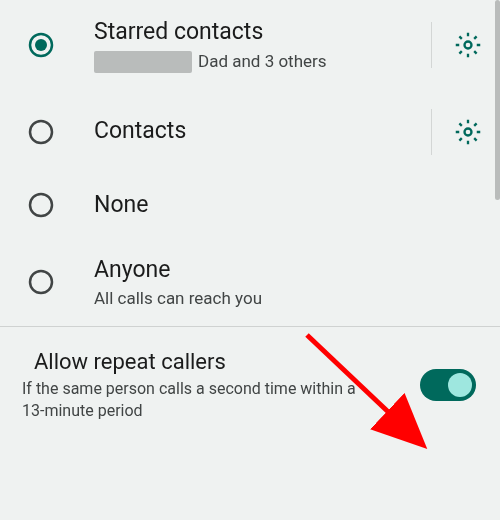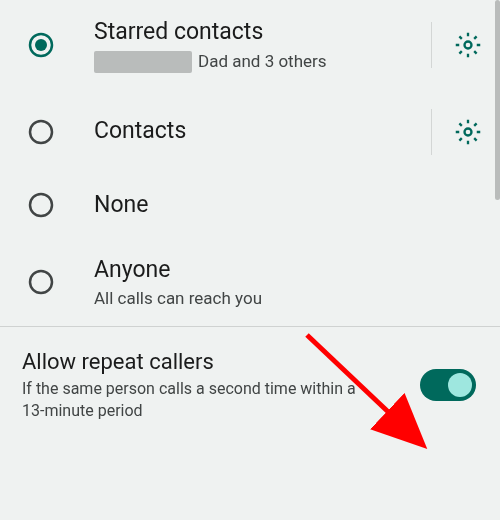--- a/index.html
+++ b/index.html
@@ -79,20 +79,21 @@
     .repeat {
       display: flex;
       align-items: center;
       padding: 22px 24px 22px 22px;
     }
     .repeat-text { flex: 1; padding-right: 12px; }
     .repeat-title {
       font-size: 22px;
       color: #1b1c1c;
       font-weight: 400;
+      margin-left: 12px;
     }
     .repeat-sub {
       font-size: 16px;
       color: #414545;
       margin-top: 4px;
       line-height: 1.35;
       max-width: 340px;
     }
     .toggle {
       width: 56px;

